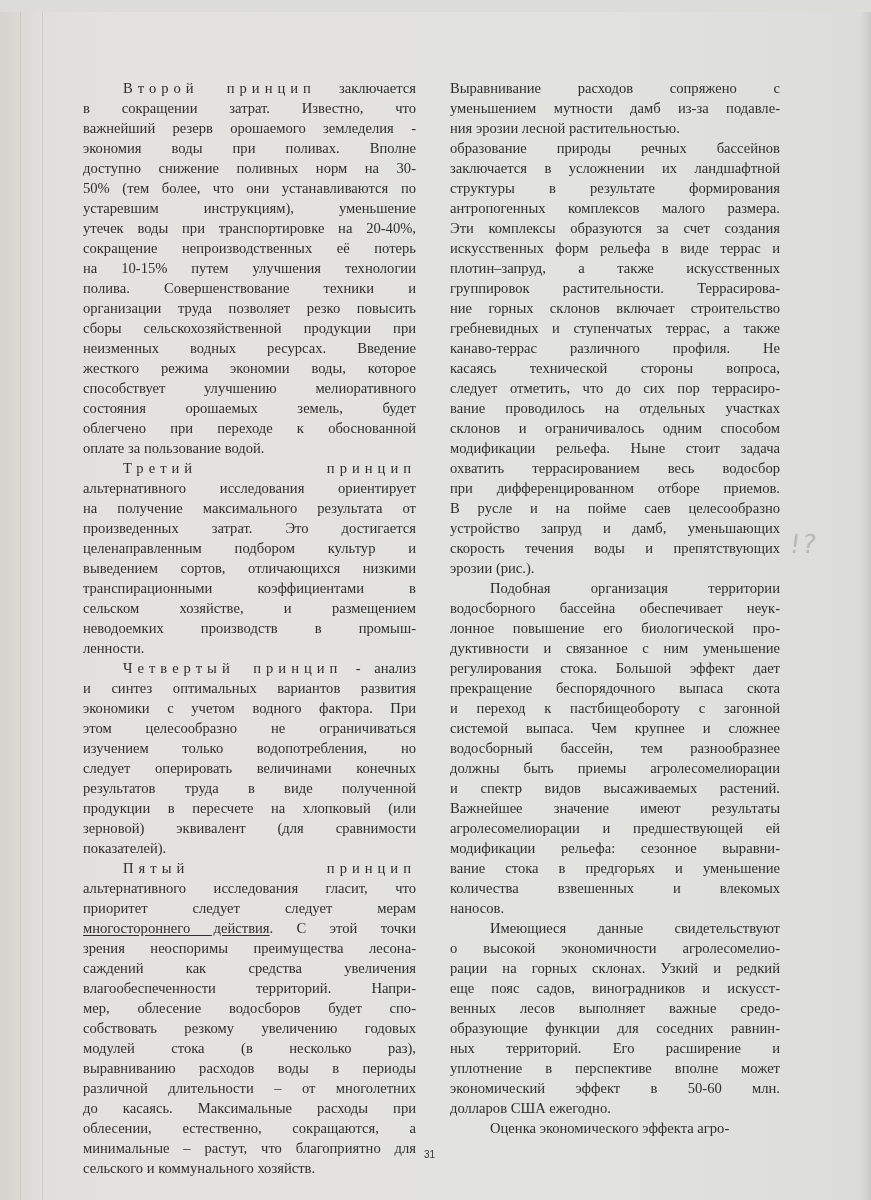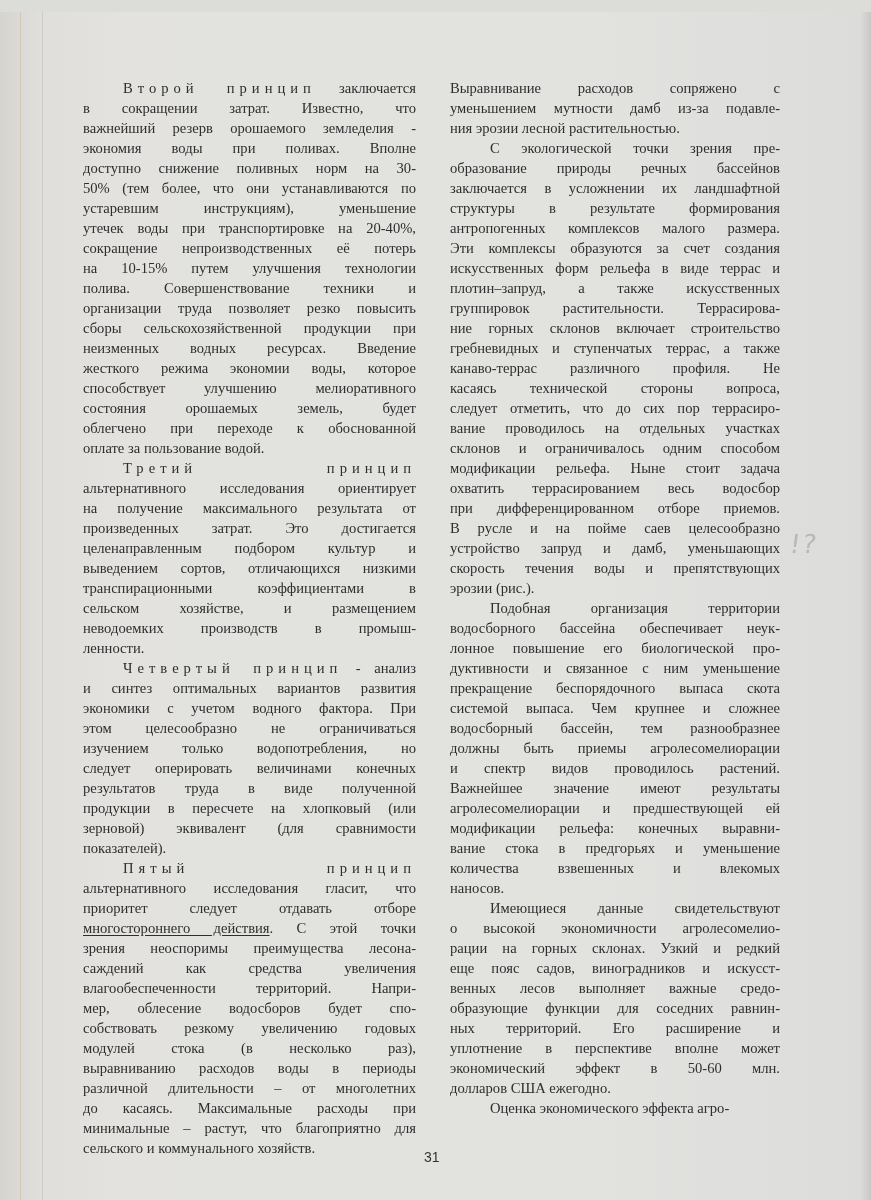--- a/index.html
+++ b/index.html
@@ -24,21 +24,21 @@
     .col-left { left: 83px; width: 333px; }
     .col-right { left: 450px; width: 330px; }
     .spaced { letter-spacing: 5px; }
     .underline { text-decoration: underline; text-underline-offset: 2px; }
     .line { display: block; text-align: justify; text-align-last: justify; white-space: nowrap; }
     .line.last { text-align-last: left; }
     .line.ind { padding-left: 40px; }
     .page-number {
       position: absolute; left: 424px; top: 1137px;
       font-family: "Liberation Sans", "DejaVu Sans", sans-serif;
-      font-size: 14px; color: #333;
+      font-size: 10px; color: #333;
     }
     .margin-note {
       position: absolute; left: 790px; top: 517px;
       font-family: "DejaVu Sans", sans-serif; font-size: 26px;
       color: #b9b9b9; letter-spacing: 2px; transform: skewX(-8deg);
     }
   </style>
 </head>
 <body>
 
@@ -81,39 +81,39 @@
       <span class="line">экономики с учетом водного фактора. При</span>
       <span class="line">этом целесообразно не ограничиваться</span>
       <span class="line">изучением только водопотребления, но</span>
       <span class="line">следует оперировать величинами конечных</span>
       <span class="line">результатов труда в виде полученной</span>
       <span class="line">продукции в пересчете на хлопковый (или</span>
       <span class="line">зерновой) эквивалент (для сравнимости</span>
       <span class="line last">показателей).</span>
       <span class="line ind"><span class="spaced">Пятый принцип</span></span>
       <span class="line">альтернативного исследования гласит, что</span>
-      <span class="line">приоритет следует отдавать отборе</span>
+      <span class="line">приоритет следует следует мерам</span>
       <span class="line"><span class="underline">многостороннего действия</span><span>. С этой точки</span></span>
       <span class="line">зрения неоспоримы преимущества лесона-</span>
       <span class="line">саждений как средства увеличения</span>
       <span class="line">влагообеспеченности территорий. Напри-</span>
       <span class="line">мер, облесение водосборов будет спо-</span>
       <span class="line">собствовать резкому увеличению годовых</span>
       <span class="line">модулей стока (в несколько раз),</span>
       <span class="line">выравниванию расходов воды в периоды</span>
       <span class="line">различной длительности – от многолетних</span>
       <span class="line">до касаясь. Максимальные расходы при</span>
+      <span class="line">облесении, естественно, сокращаются, а</span>
       <span class="line">минимальные – растут, что благоприятно для</span>
       <span class="line last">сельского и коммунального хозяйств.</span>
     </div>
   <div class="column col-right" id="col-right">
       <span class="line">Выравнивание расходов сопряжено с</span>
       <span class="line">уменьшением мутности дамб из-за подавле-</span>
       <span class="line last">ния эрозии лесной растительностью.</span>
-      <span class="line ind">С экологической точки зрения пре-</span>
       <span class="line">образование природы речных бассейнов</span>
       <span class="line">заключается в усложнении их ландшафтной</span>
       <span class="line">структуры в результате формирования</span>
       <span class="line">антропогенных комплексов малого размера.</span>
       <span class="line">Эти комплексы образуются за счет создания</span>
       <span class="line">искусственных форм рельефа в виде террас и</span>
       <span class="line">плотин–запруд, а также искусственных</span>
       <span class="line">группировок растительности. Террасирова-</span>
       <span class="line">ние горных склонов включает строительство</span>
       <span class="line">гребневидных и ступенчатых террас, а также</span>
@@ -126,28 +126,30 @@
       <span class="line">охватить террасированием весь водосбор</span>
       <span class="line">при дифференцированном отборе приемов.</span>
       <span class="line">В русле и на пойме саев целесообразно</span>
       <span class="line">устройство запруд и дамб, уменьшающих</span>
       <span class="line">скорость течения воды и препятствующих</span>
       <span class="line last">эрозии (рис.).</span>
       <span class="line ind">Подобная организация территории</span>
       <span class="line">водосборного бассейна обеспечивает неук-</span>
       <span class="line">лонное повышение его биологической про-</span>
       <span class="line">дуктивности и связанное с ним уменьшение</span>
+      <span class="line">регулирования стока. Большой эффект дает</span>
       <span class="line">прекращение беспорядочного выпаса скота</span>
+      <span class="line">и переход к пастбищеобороту с загонной</span>
       <span class="line">системой выпаса. Чем крупнее и сложнее</span>
       <span class="line">водосборный бассейн, тем разнообразнее</span>
       <span class="line">должны быть приемы агролесомелиорации</span>
-      <span class="line">и спектр видов проводилось растений.</span>
+      <span class="line">и спектр видов высаживаемых растений.</span>
       <span class="line">Важнейшее значение имеют результаты</span>
       <span class="line">агролесомелиорации и предшествующей ей</span>
-      <span class="line">модификации рельефа: конечных выравни-</span>
+      <span class="line">модификации рельефа: сезонное выравни-</span>
       <span class="line">вание стока в предгорьях и уменьшение</span>
       <span class="line">количества взвешенных и влекомых</span>
       <span class="line last">наносов.</span>
       <span class="line ind">Имеющиеся данные свидетельствуют</span>
       <span class="line">о высокой экономичности агролесомелио-</span>
       <span class="line">рации на горных склонах. Узкий и редкий</span>
       <span class="line">еще пояс садов, виноградников и искусст-</span>
       <span class="line">венных лесов выполняет важные средо-</span>
       <span class="line">образующие функции для соседних равнин-</span>
       <span class="line">ных территорий. Его расширение и</span>

